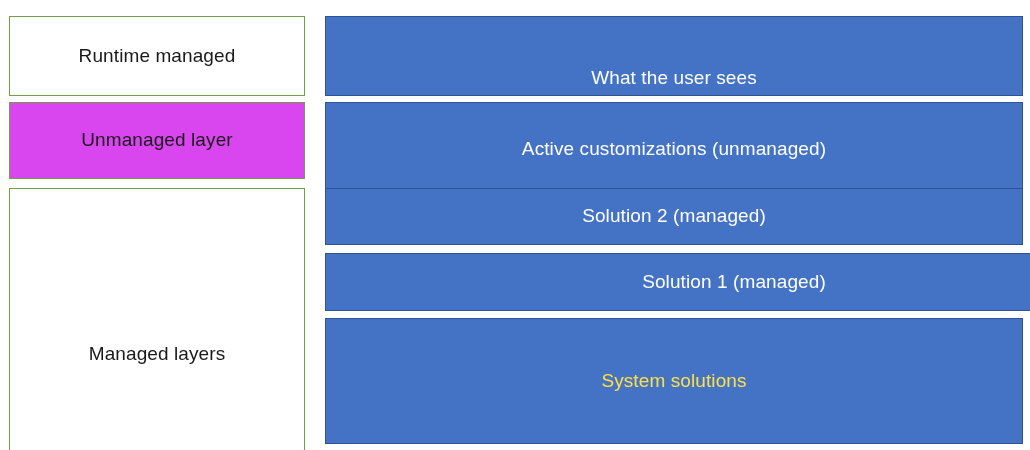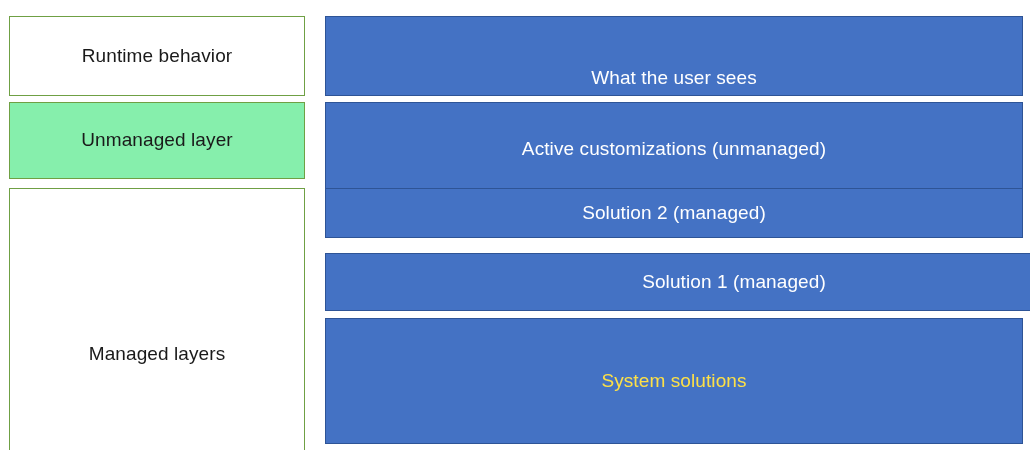--- a/index.html
+++ b/index.html
@@ -48,40 +48,40 @@
     letter-spacing: 0.1px;
     white-space: nowrap;
   }
 </style>
 </head>
 <body>
 
 <div id="diagram-canvas" style="background: rgb(255, 255, 255);">
 
   <div class="layer-box category-box" style="left: 9px; top: 16px; width: 296px; height: 80px; background: rgb(255, 255, 255); border-color: rgb(111, 160, 68);">
-    <span class="category-label" style="color: rgb(26, 26, 26);">Runtime behavior</span>
+    <span class="category-label" style="color: rgb(26, 26, 26);">Runtime managed</span>
   </div>
 
-  <div class="layer-box category-box" style="left: 9px; top: 102px; width: 296px; height: 77px; background: #86efac; border-color: rgb(111, 160, 68);">
+  <div class="layer-box category-box" style="left: 9px; top: 102px; width: 296px; height: 77px; background: #d946ef; border-color: rgb(111, 160, 68);">
     <span class="category-label" style="color: rgb(26, 26, 26);">Unmanaged layer</span>
   </div>
 
   <div class="layer-box category-box" style="left: 9px; top: 188px; width: 296px; height: 332px; background: rgb(255, 255, 255); border-color: rgb(111, 160, 68);">
     <span class="category-label" style="color: rgb(26, 26, 26);">Managed layers</span>
   </div>
 
   <div class="layer-box stack-bar" style="left: 325px; top: 16px; width: 698px; height: 80px; background: rgb(68, 114, 196); border-color: rgb(46, 84, 150);">
     <span class="stack-label" style="color: rgb(255, 255, 255); margin-top: 44px;">What the user sees</span>
   </div>
 
   <div class="layer-box stack-bar" style="left: 325px; top: 102px; width: 698px; height: 94px; background: rgb(68, 114, 196); border-color: rgb(46, 84, 150);">
     <span class="stack-label" style="color: rgb(255, 255, 255);">Active customizations (unmanaged)</span>
   </div>
 
-  <div class="layer-box stack-bar" style="left: 325px; top: 188px; width: 698px; height: 50px; background: rgb(68, 114, 196); border-color: rgb(46, 84, 150);">
+  <div class="layer-box stack-bar" style="left: 325px; top: 188px; width: 698px; height: 57px; background: rgb(68, 114, 196); border-color: rgb(46, 84, 150);">
     <span class="stack-label" style="color: rgb(255, 255, 255);">Solution 2 (managed)</span>
   </div>
 
   <div class="layer-box stack-bar" style="left: 325px; top: 253px; width: 818px; height: 58px; background: rgb(68, 114, 196); border-color: rgb(46, 84, 150);">
     <span class="stack-label" style="color: rgb(255, 255, 255);">Solution 1 (managed)</span>
   </div>
 
   <div class="layer-box stack-bar" style="left: 325px; top: 318px; width: 698px; height: 126px; background: rgb(68, 114, 196); border-color: rgb(46, 84, 150);">
     <span class="stack-label" style="color: #fde047;">System solutions</span>
   </div>

